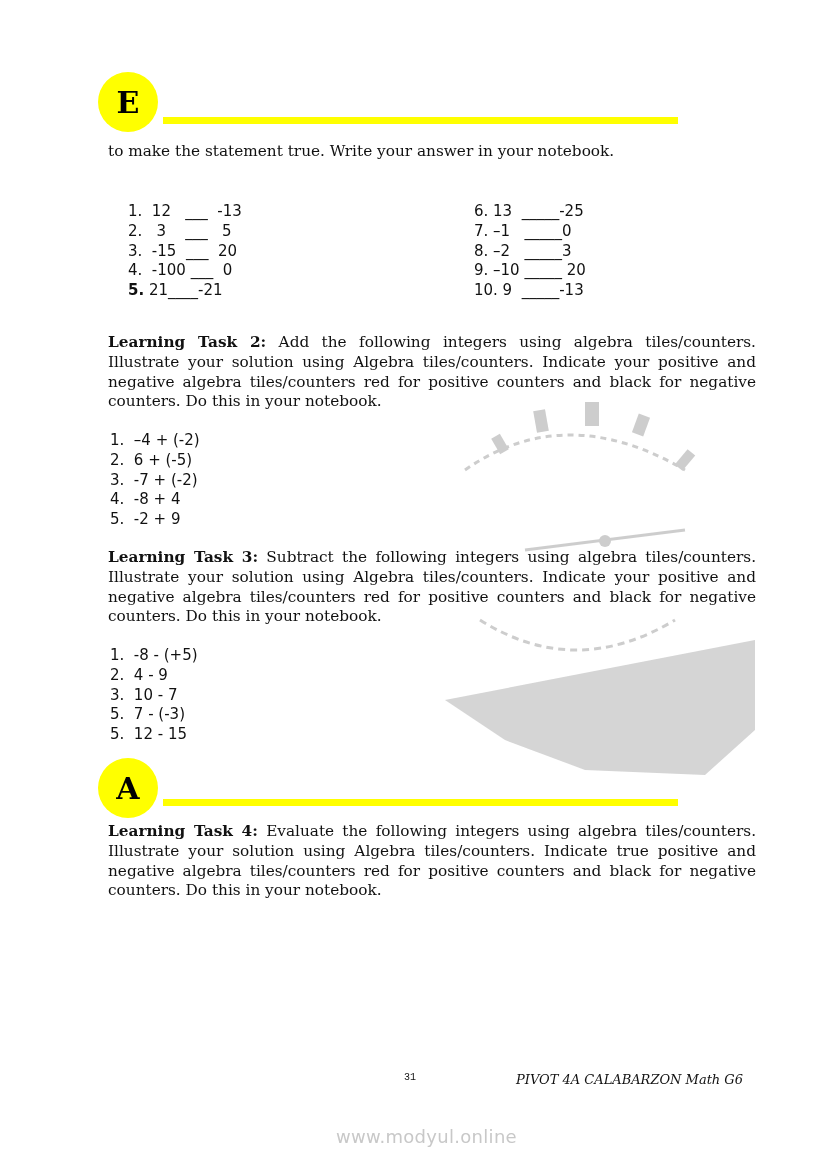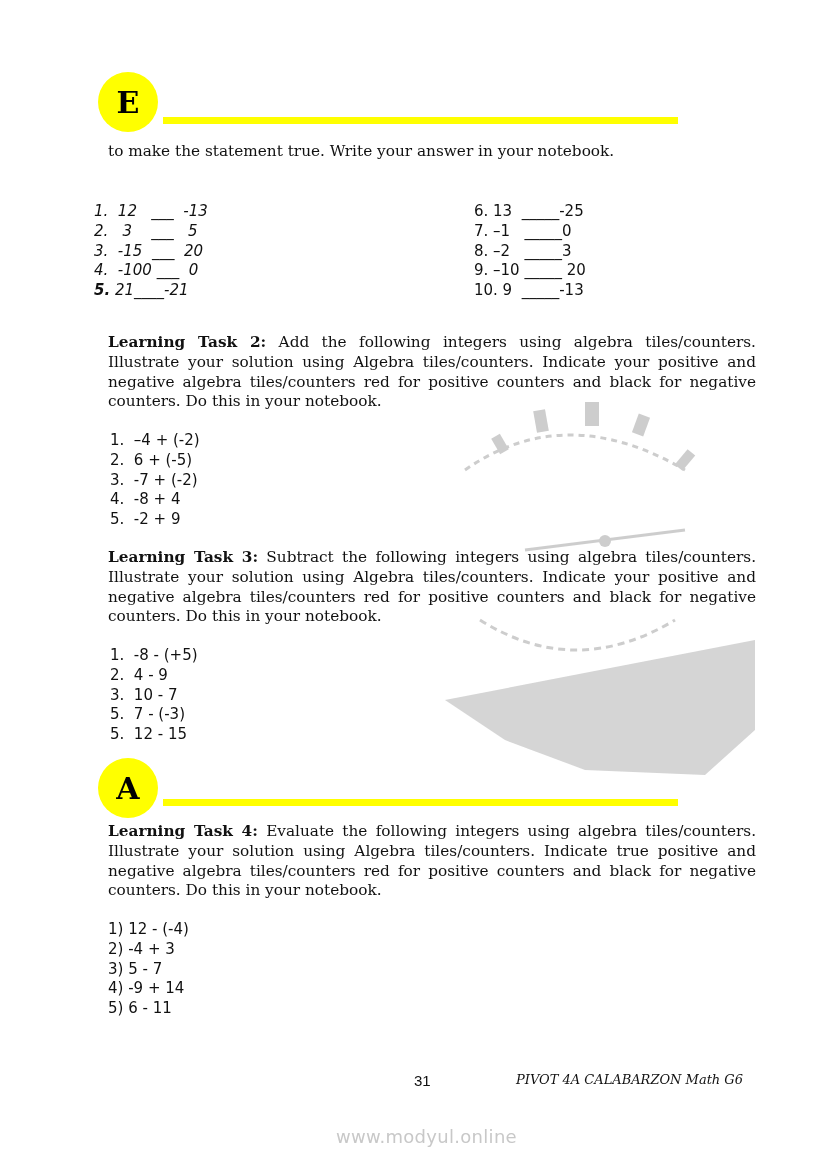--- a/index.html
+++ b/index.html
@@ -19,21 +19,21 @@
           text-align: justify; text-align-last: left; font-family: "DejaVu Serif", serif; }
   .para b { font-weight: bold; }
   .sym { font-family: "DejaVu Sans", sans-serif; font-weight: bold; font-size: 19px; line-height: 10px; }
   .sp { display: inline-block; width: 28px; }
 
   .list { position: absolute; font-family: "DejaVu Sans", sans-serif; font-size: 15px; line-height: 19.8px;
           list-style: none; margin: 0; padding: 0; color: #111; }
   .list li { white-space: pre; }
   .bold-num { font-weight: bold; }
 
-  .footer-page { position: absolute; left: 414px; top: 1072px; font-family: Liberation Sans, sans-serif; font-size: 15px; }
+  .footer-page { position: absolute; left: 404px; top: 1072px; font-family: Liberation Mono, monospace; font-size: 10px; }
   .footer-title { position: absolute; left: 516px; top: 1072px; font-family: "DejaVu Serif", serif;
                   font-style: italic; font-size: 13px; }
   .site { position: absolute; left: 336px; top: 1126px; font-family: "DejaVu Sans", sans-serif;
           font-size: 18px; color: #c8c8c8; letter-spacing: 0.3px; }
 </style>
 </head>
 <body>
 
 <div class="page">
 
@@ -56,21 +56,21 @@
 
   <div class="section-head" style="top:72px;">
     <div class="badge">E</div>
     <div class="rule" style="top:45px;"></div>
   </div>
 
   <div class="para" style="top:142px; width:665px;">
     <div>to make the statement true. Write your answer in your notebook.</div>
   </div>
 
-  <ul class="list" style="left:94px; top:202px;font-style:italic;">
+  <ul class="list" style="left:128px; top:202px;">
     <li>1.  12   ___  -13</li>
     <li>2.   3    ___   5</li>
     <li>3.  -15  ___  20</li>
     <li>4.  -100 ___  0</li>
     <li><span class="bold-num">5.</span> <span>21____-21</span></li>
   </ul>
 
   <ul class="list" style="left:474px; top:202px;">
     <li>6. 13  _____-25</li>
     <li>7. –1   _____0</li>
@@ -105,24 +105,17 @@
 
   <div class="section-head" style="top:758px;">
     <div class="badge">A</div>
     <div class="rule" style="top:41px;"></div>
   </div>
 
   <div class="para" style="top:822px;">
     <b>Learning Task 4:</b>
     <span>Evaluate the following integers using algebra tiles/counters. Illustrate your solution using Algebra tiles/counters. Indicate true positive and negative algebra tiles/counters red for positive counters and black for negative counters. Do this in your notebook.</span>
   </div>
-  <ul class="list" style="left:108px; top:920px;">
-    <li>1) 12 - (-4)</li>
-    <li>2) -4 + 3</li>
-    <li>3) 5 - 7</li>
-    <li>4) -9 + 14</li>
-    <li>5) 6 - 11</li>
-  </ul>
 
   <div class="footer-page">31</div>
   <div class="footer-title">PIVOT 4A CALABARZON Math G6</div>
   <div class="site">www.modyul.online</div>
 </div>
 
 </body></html>

